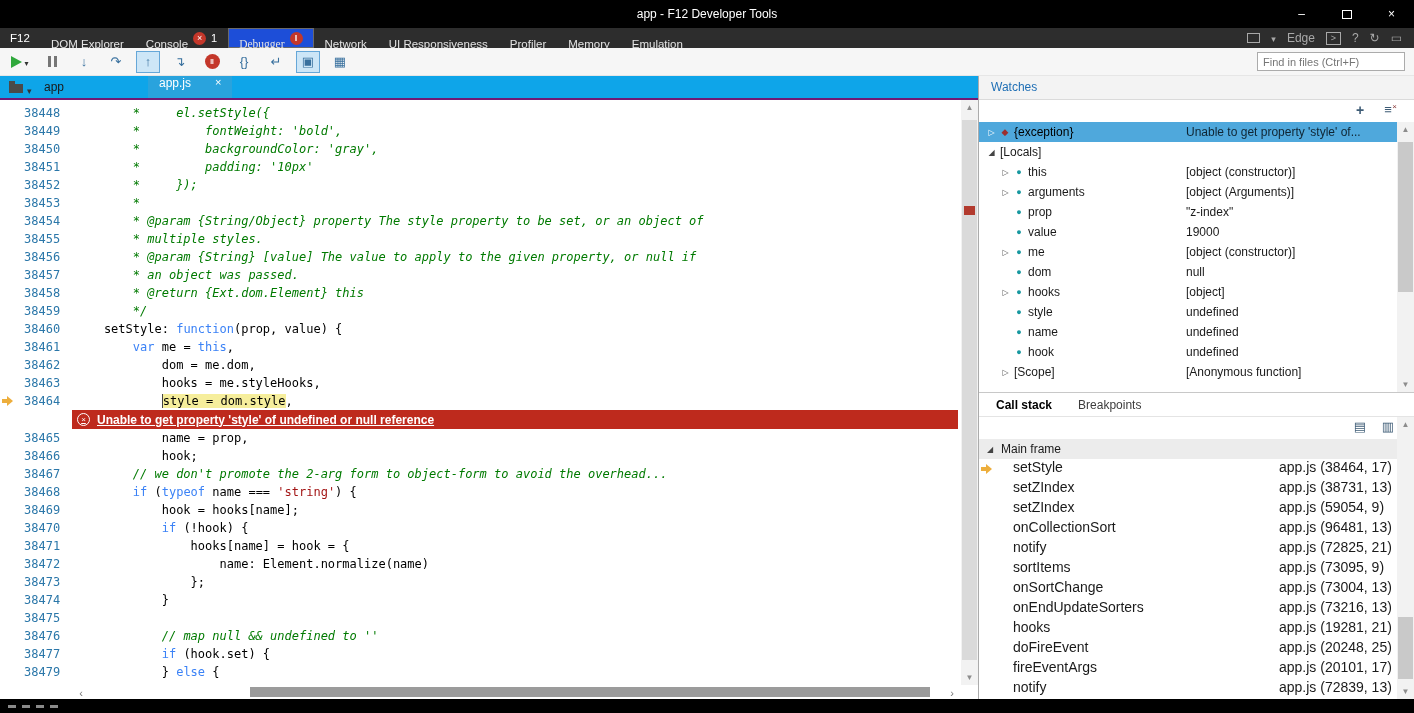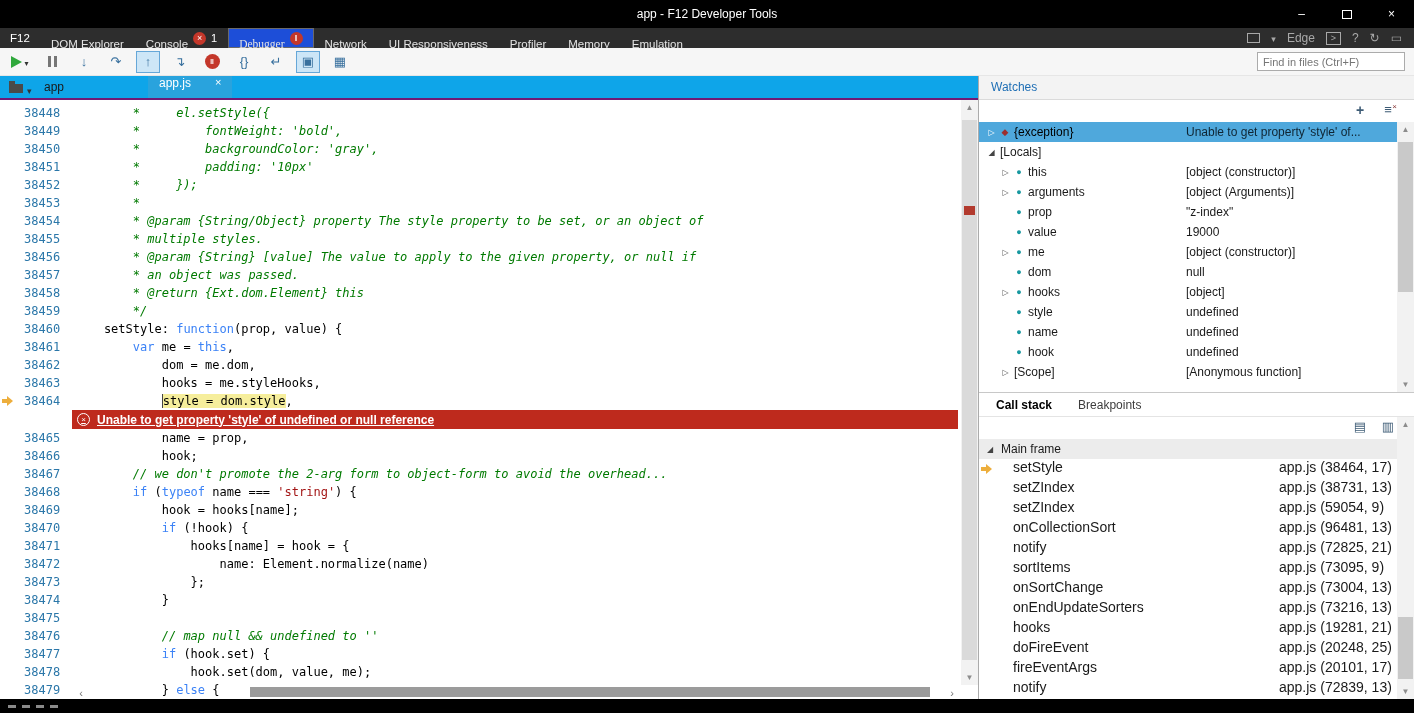--- a/index.html
+++ b/index.html
@@ -306,21 +306,20 @@
       <div class="cl"><span class="margin"></span><span class="ln">38468</span><span class="code"><span class="tok pl">        </span><span class="tok kw">if</span><span class="tok pl"> (</span><span class="tok kw">typeof</span><span class="tok pl"> name === </span><span class="tok str">'string'</span><span class="tok pl">) {</span></span></div>
       <div class="cl"><span class="margin"></span><span class="ln">38469</span><span class="code"><span class="tok pl">            hook = hooks[name];</span></span></div>
       <div class="cl"><span class="margin"></span><span class="ln">38470</span><span class="code"><span class="tok pl">            </span><span class="tok kw">if</span><span class="tok pl"> (!hook) {</span></span></div>
       <div class="cl"><span class="margin"></span><span class="ln">38471</span><span class="code"><span class="tok pl">                hooks[name] = hook = {</span></span></div>
       <div class="cl"><span class="margin"></span><span class="ln">38472</span><span class="code"><span class="tok pl">                    name: Element.normalize(name)</span></span></div>
       <div class="cl"><span class="margin"></span><span class="ln">38473</span><span class="code"><span class="tok pl">                };</span></span></div>
       <div class="cl"><span class="margin"></span><span class="ln">38474</span><span class="code"><span class="tok pl">            }</span></span></div>
       <div class="cl"><span class="margin"></span><span class="ln">38475</span></div>
       <div class="cl"><span class="margin"></span><span class="ln">38476</span><span class="code"><span class="tok pl">            </span><span class="tok cm">// map null &amp;&amp; undefined to ''</span></span></div>
       <div class="cl"><span class="margin"></span><span class="ln">38477</span><span class="code"><span class="tok pl">            </span><span class="tok kw">if</span><span class="tok pl"> (hook.set) {</span></span></div>
-      <div class="cl"><span class="margin"></span><span class="ln">38478</span><span class="code"><span class="tok pl">                hook.set(dom, value, me);</span></span></div>
       <div class="cl"><span class="margin"></span><span class="ln">38479</span><span class="code"><span class="tok pl">            } </span><span class="tok kw">else</span><span class="tok pl"> {</span></span></div>
     </div>
   <div class="v-scroll">
     <span class="sb-up"></span>
     <span class="v-thumb"></span>
     <span class="sb-marker"></span>
     <span class="sb-down"></span>
   </div>
   <div class="h-scroll">
     <span class="sb-left"></span>

